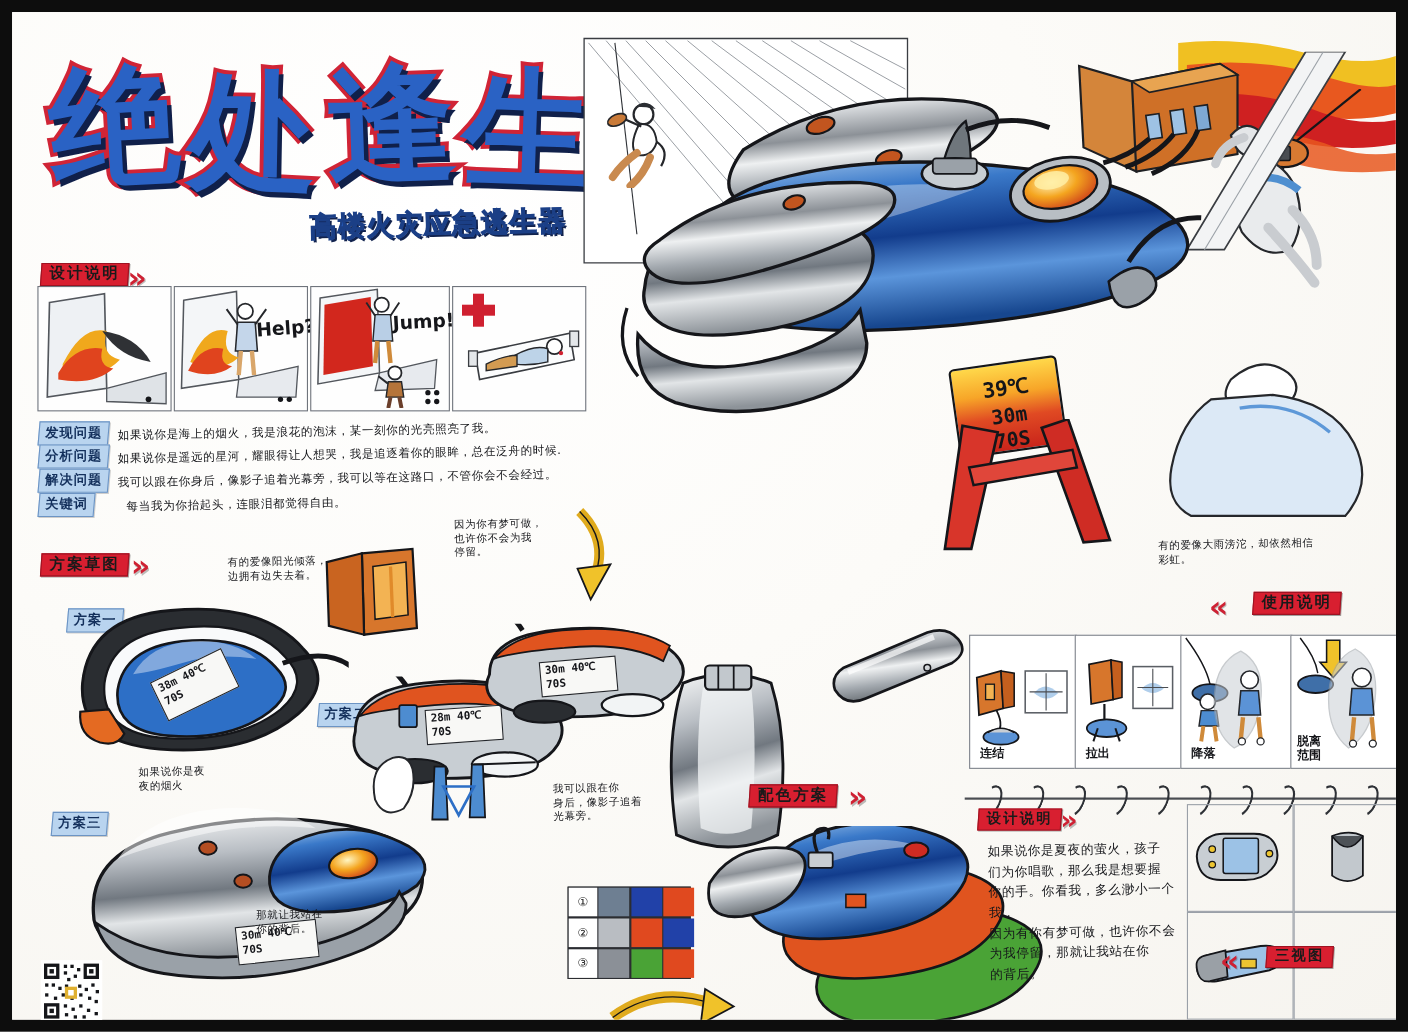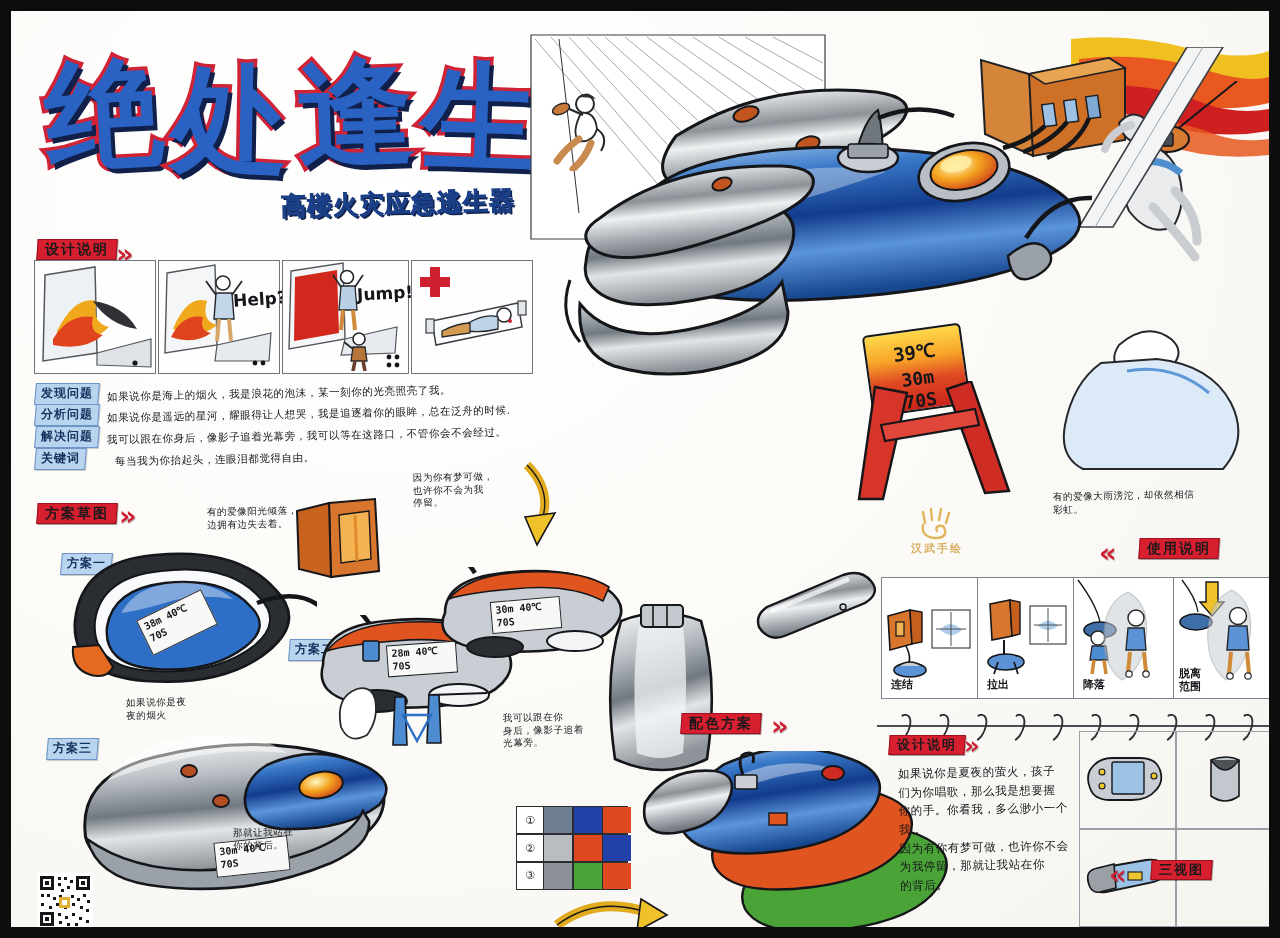--- a/index.html
+++ b/index.html
@@ -476,32 +476,20 @@
     <path d="M110 30 q64 -32 128 -8 q38 14 26 42 q-20 40 -96 50 q-80 10 -98 -20 q-14 -28 40 -64z" fill="#e0541f" stroke="#15161a" stroke-width="2.4" transform="translate(18,22)"></path>
     <path d="M96 14 q64 -30 128 -6 q38 14 26 42 q-20 40 -96 50 q-80 10 -98 -20 q-14 -28 40 -66z" fill="url(#gblue)" stroke="#15161a" stroke-width="2.6"></path>
     <path d="M112 24 q48 -20 96 -6 q-40 2 -72 12 q-18 6 -24 -6z" fill="#ffffff" opacity=".4"></path>
     <path d="M18 52 q22 -36 70 -32 q24 4 14 28 q-12 28 -54 34 q-36 4 -30 -30z" fill="url(#gmet)" stroke="#15161a" stroke-width="2.6"></path>
     <ellipse cx="206" cy="22" rx="11" ry="7" fill="#cf2b22" stroke="#15161a" stroke-width="1.8"></ellipse>
     <rect x="108" y="24" width="22" height="14" rx="2" fill="#c8ced3" stroke="#15161a" stroke-width="1.6"></rect>
     <path d="M116 24 q-8 -22 6 -22 q6 0 4 10" stroke="#15161a" stroke-width="3" fill="none"></path>
     <rect x="142" y="62" width="18" height="12" fill="#e0541f" stroke="#15161a" stroke-width="1.4"></rect>
   </svg>
 
-  <div id="wm">
-    <svg width="44" height="34" style="display:block;margin:0 auto;">
-      <g stroke="#e0b65c" stroke-width="2.4" fill="none" stroke-linecap="round">
-        <path d="M10 16 L8 5"></path>
-          <path d="M17 13 L16 2"></path>
-          <path d="M24 13 L26 2"></path>
-          <path d="M31 16 L34 6"></path>
-        <path d="M8 18 q-2 12 12 13 q12 0 10 -8 q-1 -5 -6 -4 q-4 1 -2 5"></path>
-      </g>
-    </svg>
-    <div class="wtxt">汉武手绘</div>
-  </div>
 
   <div class="chev" style="left:1088px;top:528px;">«</div>
   <div class="chip" style="left:1128px;top:527px;font-size:14px;">
     <span>使用说明</span>
   </div>
 
   <div class="ucell" style="left:870px;width:96px;">
     <svg width="94" height="106">
       <polygon points="6,38 28,32 30,66 8,72" fill="#d7762c" stroke="#15161a" stroke-width="1.6"></polygon>
       <polygon points="28,32 40,34 40,64 30,66" fill="#c45f1e" stroke="#15161a" stroke-width="1.4"></polygon>

